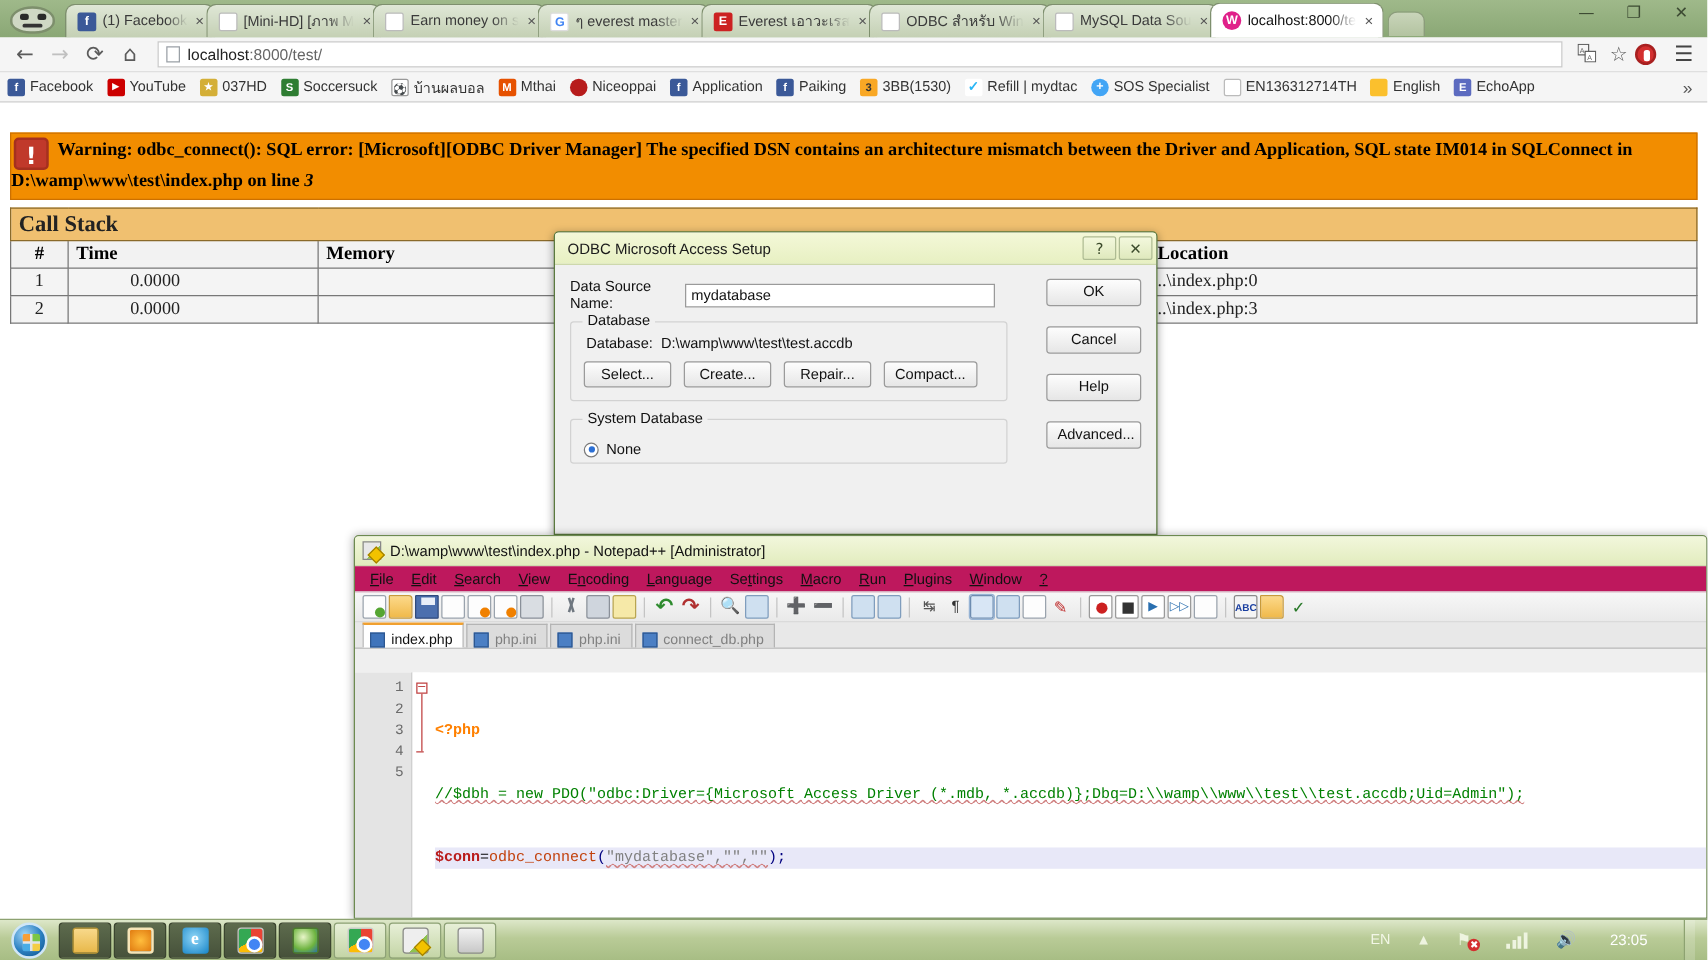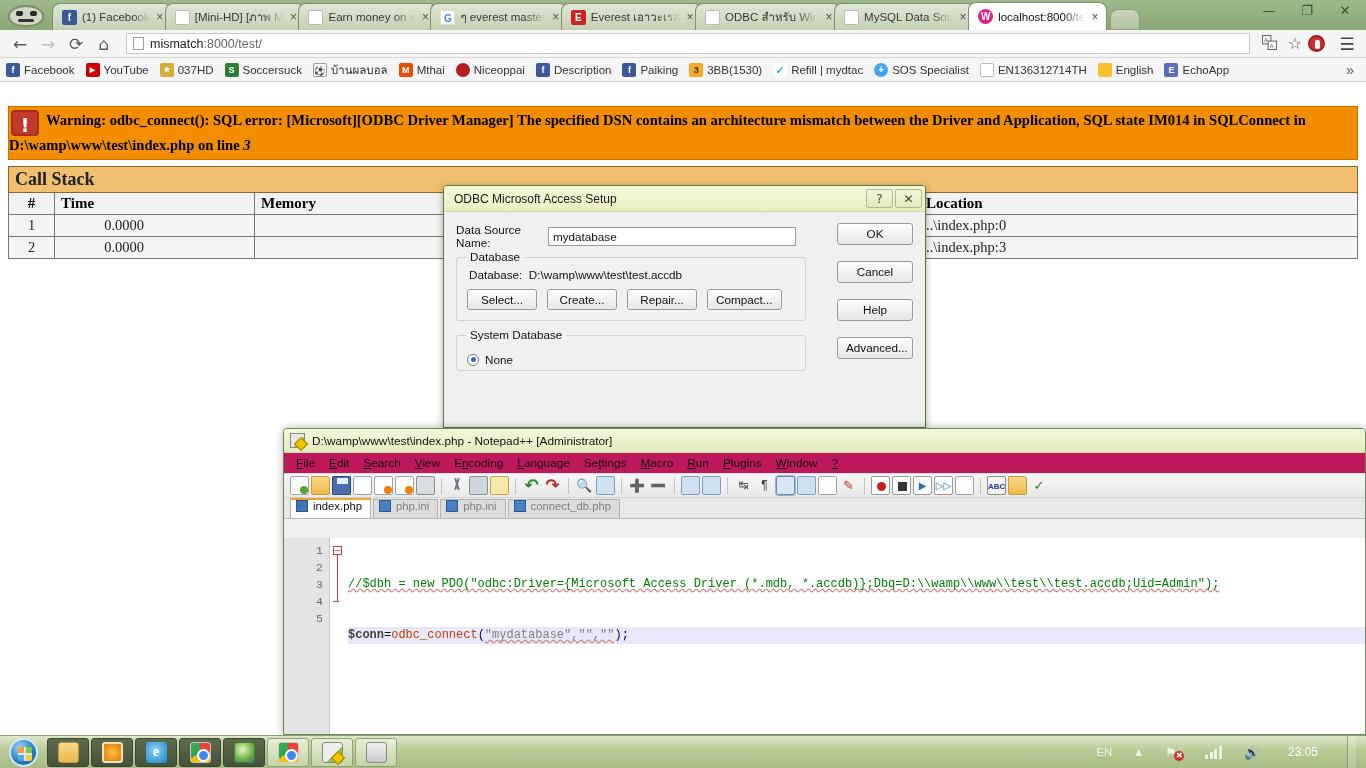--- a/index.html
+++ b/index.html
@@ -260,21 +260,21 @@
   .tb-stop:after{ content:""; position:absolute; left:5px; top:5px; width:9px; height:9px; background:#333;}
   .tb-play { background:#fff; border:1px solid #9a9a9a; color:#2a6fb0; font-size:10px;
     line-height:17px; text-align:center; font-family:"DejaVu Sans", sans-serif;}
   .tb-abc { background:#f4f4f4; border:1px solid #8a8a8a; color:#1a3fa0;
     font-size:8px; font-weight:bold; line-height:19px; text-align:center;}
   .npp-tabs {
     height:21px; background:#e8e8e8; display:flex; align-items:flex-end;
     padding-left:6px; border-bottom:1px solid #b9b9b9;
   }
   .npp-tab {
-    height:19px; display:flex; align-items:flex-start; padding:0 8px 0 5px;
+    height:19px; display:flex; align-items:flex-end; padding:0 8px 0 5px;
     font-size:11.3px; border:1px solid #b4b4b4; border-bottom:none;
     background:#dcdcdc; color:#808080; margin-right:2px;
   }
   .npp-tab.active { background:#fff; color:#111; border-top:2px solid #f0a030; height:20px;}
   .npp-tab .ti { width:12px; height:12px; margin-right:5px; flex:0 0 12px;
     background:#4b7fc4; border:1px solid #2d5790;}
   .npp-tab.active .ti { background:#3f74bb; }
   .npp-editor {
     position:absolute; left:0; top:109px; right:0; bottom:0;
     background:#fff; display:flex; font-family:"Liberation Mono", monospace;
@@ -289,21 +289,21 @@
     color:#c04040; font-size:9px; line-height:7px; text-align:center;
     font-family:"DejaVu Sans", sans-serif;
   }
   .foldline { width:1px; height:46px; background:#c04040; margin:0 auto; }
   .foldend { width:6px; height:1px; background:#c04040; margin-left:3px; }
   .code { flex:1 1 auto; padding:4px 0 0 4px; font-size:12px; line-height:17px; white-space:pre; }
   .code .ln { height:17px; }
   .code .ln.cur { background:#e8e8f8; }
   .kw { color:#ff8000; font-weight:bold; }
   .cmt { color:#008000; }
-  .var { color:#404040; font-weight:bold; }
+  .var { color:#b91c1c; font-weight:bold; }
   .fn  { color:#c2410c; font-weight:normal; }
   .str { color:#808080; }
   .punc{ color:#000080; }
   .plain { color:#000; }
   .sq { text-decoration:underline wavy #d08080; text-decoration-skip-ink:none; }
 
   
   #taskbar {
     position:absolute; left:0; top:735px; width:1366px; height:33px;
     background:linear-gradient(to bottom,#dde7c9,#b9cb97 45%,#a7bd84);
@@ -430,21 +430,21 @@
     </div>
   </div>
 
   <div class="navbar">
     <div class="navicon">←</div>
     <div class="navicon fwd">→</div>
     <div class="navicon">⟳</div>
     <div class="navicon">⌂</div>
     <div class="omnibox">
       <span class="pageicon"></span>
-      <span class="urlhost">mismatch</span>
+      <span class="urlhost">localhost</span>
         <span class="urlrest">:8000/test/</span>
     </div>
     <div class="navbtn">
       <svg width="15" height="15" viewBox="0 0 16 16">
           <rect x="0.5" y="0.5" width="9" height="9" fill="none" stroke="#5b5b5b"></rect>
           <text x="2" y="7.5" font-size="6" fill="#5b5b5b" font-family="Liberation Sans">A</text>
           <rect x="6.5" y="6.5" width="9" height="9" fill="#fff" stroke="#5b5b5b"></rect>
           <text x="8.3" y="13.5" font-size="6" fill="#5b5b5b" font-family="Liberation Sans">A</text>
         </svg>
     </div>
@@ -479,21 +479,21 @@
     <div class="bm">
         <span class="bmi" style="background:#e65100">M</span>
         <span>Mthai</span>
       </div>
     <div class="bm">
         <span class="bmi" style="background:#b71c1c;border-radius:50%"></span>
         <span>Niceoppai</span>
       </div>
     <div class="bm">
         <span class="bmi" style="background:#3b5998">f</span>
-        <span>Description</span>
+        <span>Application</span>
       </div>
     <div class="bm">
         <span class="bmi" style="background:#3b5998">f</span>
         <span>Paiking</span>
       </div>
     <div class="bm">
         <span class="bmi" style="background:#f9a825;color:#333">3</span>
         <span>3BB(1530)</span>
       </div>
     <div class="bm">
@@ -682,20 +682,21 @@
       <div>3</div>
       <div>4</div>
       <div>5</div>
     </div>
     <div class="foldcol">
       <div class="foldbox">−</div>
       <div class="foldline"></div>
       <div class="foldend"></div>
     </div>
     <div class="code">
+      <div class="ln"><span class="kw">&lt;?php</span></div>
       <div class="ln"><span class="cmt sq">//$dbh = new PDO("odbc:Driver={Microsoft Access Driver (*.mdb, *.accdb)};Dbq=D:\\wamp\\www\\test\\test.accdb;Uid=Admin");</span></div>
       <div class="ln cur"><span class="var">$conn</span><span class="plain">=</span><span class="fn">odbc_connect</span><span class="punc">(</span><span class="str sq">"mydatabase","",""</span><span class="punc">)</span><span class="punc">;</span></div>
       <div class="ln">&nbsp;</div>
       
     </div>
   </div>
 </div>
 
 <div id="taskbar">
   <div class="startorb">

